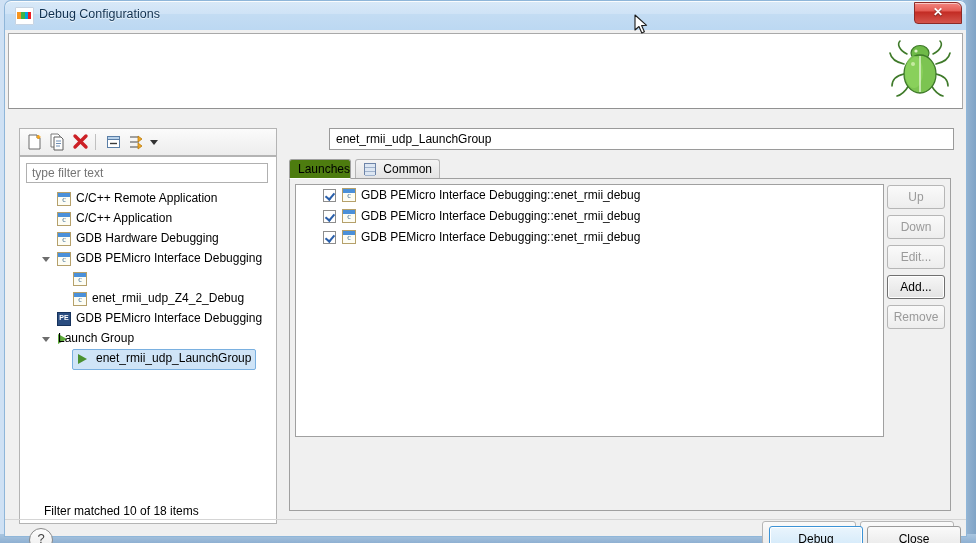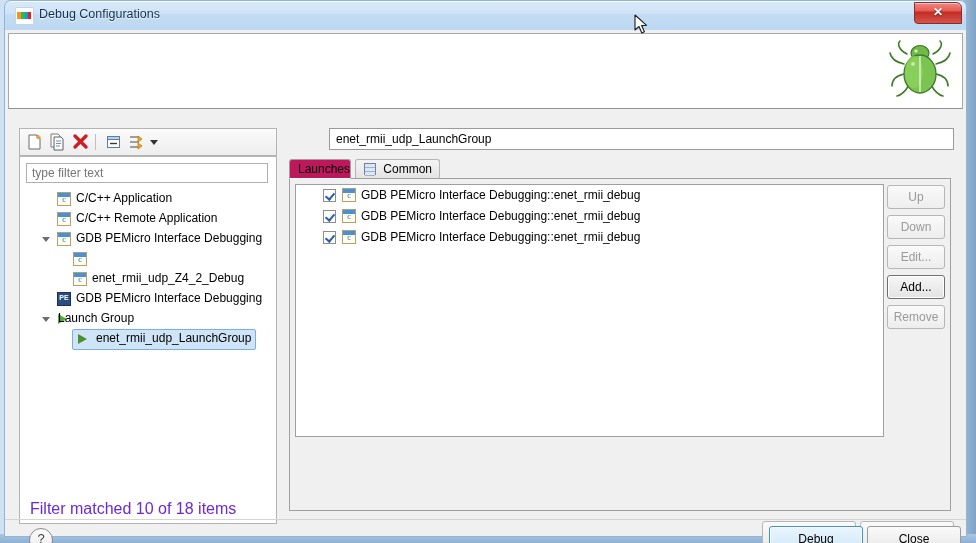--- a/index.html
+++ b/index.html
@@ -132,39 +132,39 @@
     position:absolute;top:5px;width:0;height:0;
     border-top:5px solid transparent;border-bottom:5px solid transparent;
     border-left:9px solid #5eab3b;
   }
   .play.dark{border-left-color:#4a9130;}
   .sel{
     position:absolute;left:52px;top:0px;height:19px;
     background:#cfe4f7;border:1px solid #7ab0e0;border-radius:2px;
   }
   .status-line{
-    position:absolute;left:10px;bottom:5px;font-size:16px;color:#6d28d9;
+    position:absolute;left:24px;bottom:5px;font-size:12px;color:#000000;
   }
 
   
   .right-pane{position:absolute;left:281px;top:17px;width:668px;height:395px;}
   .namerow{position:absolute;left:0;top:0;width:100%;height:24px;}
   .namelbl{position:absolute;left:3px;top:4px;font-size:12px;margin-top:28px;}
   .namefield{
     position:absolute;left:43px;top:0;width:625px;height:22px;
     border:1px solid #9a9a9a;background:#fff;box-sizing:border-box;
     font-size:12px;line-height:20px;padding-left:6px;color:#000;
   }
   .tabstrip{position:absolute;left:3px;top:31px;height:20px;}
   .tab{
     position:absolute;top:0;height:20px;font-size:12px;line-height:19px;
     padding:0 8px;box-sizing:border-box;cursor:pointer;white-space:nowrap;
   }
   .tab.active{
-    background:#be185d;border:1px solid #a0a0a0;border-bottom:1px solid #fff;
+    background:#4d7c0f;border:1px solid #a0a0a0;border-bottom:1px solid #fff;
     border-radius:3px 3px 0 0;z-index:3;text-align:center;
   }
   .tab.inactive{
     background:linear-gradient(180deg,#f4f4f4,#e4e4e4);
     border:1px solid #b5b5b5;border-bottom:1px solid #a0a0a0;
     border-radius:3px 3px 0 0;
   }
   .tab .tabico{
     display:inline-block;width:12px;height:12px;vertical-align:-2px;margin-right:4px;
     background:#fff;border:1px solid #6d84a8;box-sizing:border-box;
@@ -334,28 +334,32 @@
           </div>
         </div>
 
         <div class="sheet">
           <input class="filter-box" type="text" placeholder="type filter text" style="">
 
           <div class="tree">
 
             <div class="tnode">
               <span class="cicon" style="left:37px"></span>
+              <span class="lbl" style="left:56px">C/C++ Remote Application</span>
+            </div>
+
+            <div class="tnode">
+              <span class="cicon" style="left:37px"></span>
               <span class="lbl" style="left:56px">C/C++ Application</span>
             </div>
 
             <div class="tnode">
               <span class="cicon" style="left:37px"></span>
-              <span class="lbl" style="left:56px">C/C++ Remote Application</span>
-            </div>
-
+              <span class="lbl" style="left:56px">GDB Hardware Debugging</span>
+            </div>
 
             <div class="tnode">
               <span class="arrow open" style="left:22px"></span>
               <span class="cicon" style="left:37px"></span>
               <span class="lbl" style="left:56px">GDB PEMicro Interface Debugging</span>
             </div>
 
 
             <div class="tnode">
               <span class="cicon" style="left:53px"></span>

